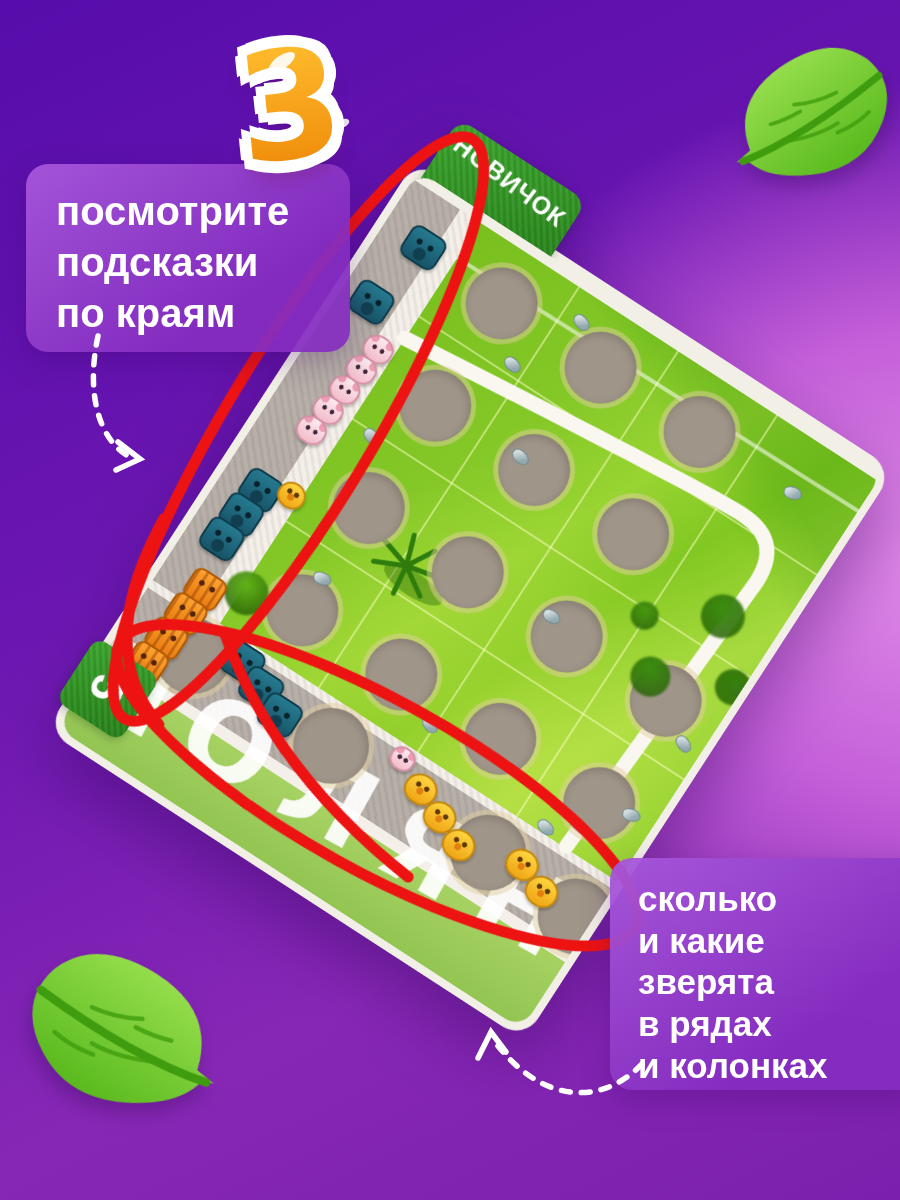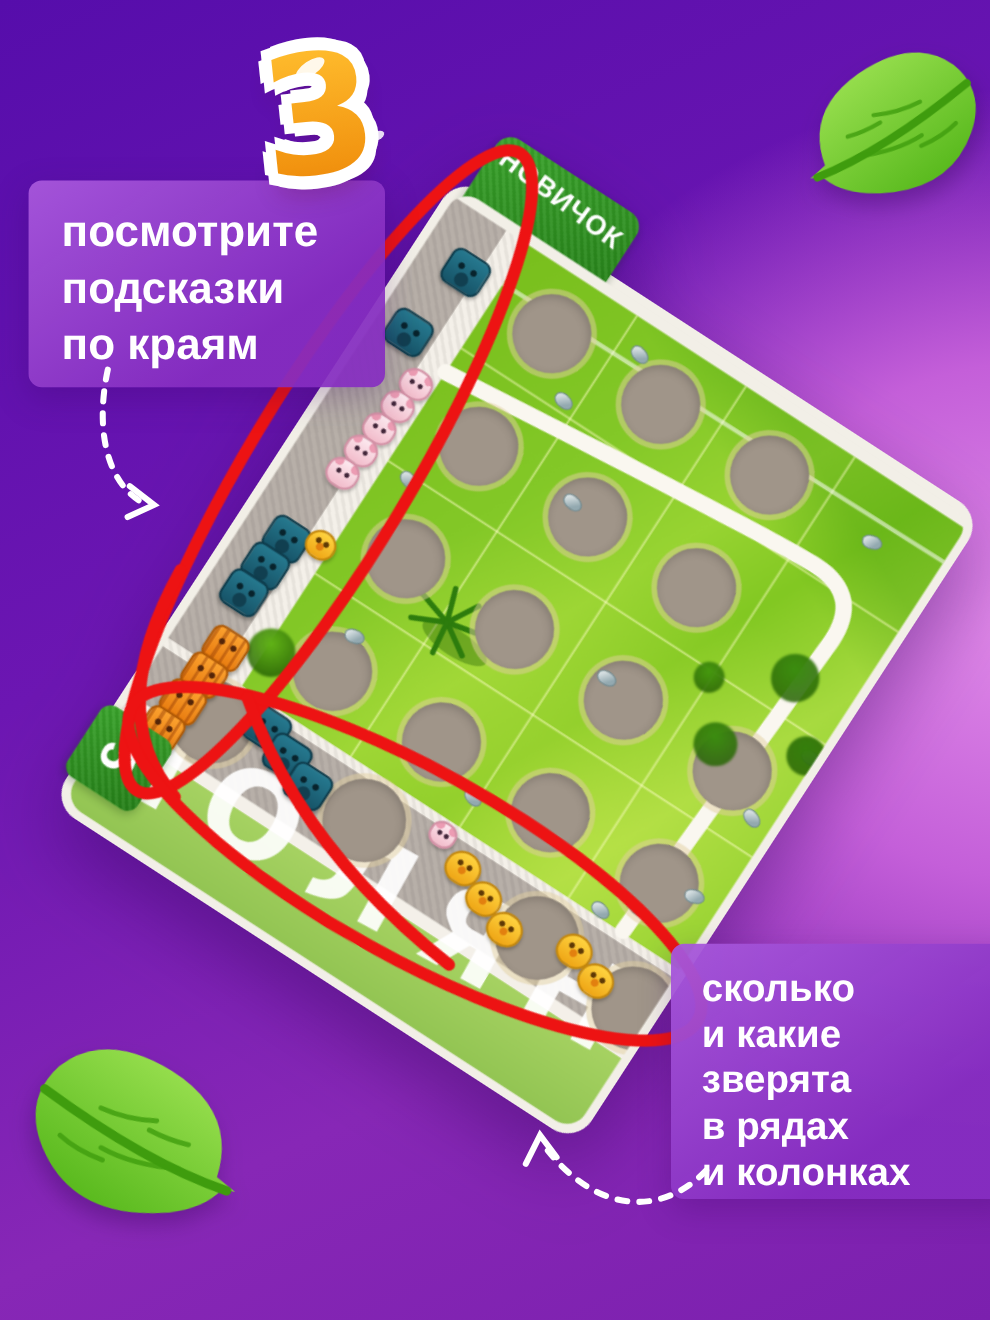--- a/index.html
+++ b/index.html
@@ -11,21 +11,21 @@
       linear-gradient(155deg,#560dab 0%,#6c16b2 40%,#8727b6 72%,#7b20ae 100%);
   }
   
   .bignum{position:absolute;left:238px;top:18px;width:160px;height:180px;z-index:8;transform:rotate(-6deg);}
   .bignum span{position:absolute;left:0;top:0;font-weight:900;font-size:150px;line-height:170px;font-family:"DejaVu Sans",sans-serif;}
   .bignum .stroke{color:#fff;text-shadow:12px 0 0 #fff,-12px 0 0 #fff,0 12px 0 #fff,0 -12px 0 #fff,9px 9px 0 #fff,-9px 9px 0 #fff,9px -9px 0 #fff,-9px -9px 0 #fff,0 16px 22px rgba(90,10,40,.28);}
   .bignum .fill{background:linear-gradient(180deg,#ffbd2e 10%,#f29410 75%,#e87f06);-webkit-background-clip:text;background-clip:text;color:transparent;}
   .bignum .gloss1{position:absolute;left:34px;top:34px;width:30px;height:13px;background:#fff;border-radius:50%;transform:rotate(-28deg);opacity:.9;z-index:3;}
   .bignum .gloss2{position:absolute;left:96px;top:104px;width:14px;height:8px;background:#fff;border-radius:50%;transform:rotate(-20deg);opacity:.85;z-index:3;}
   
-  .bubble{position:absolute;border-radius:12px;color:#fff;font-weight:bold;white-space:pre-line;z-index:7;
+  .bubble{position:absolute;border-radius:22px;color:#fff;font-weight:bold;white-space:pre-line;z-index:7;
     background:linear-gradient(145deg,rgba(167,88,219,.95) 0%,rgba(133,45,192,.93) 70%);
     box-shadow:0 10px 30px rgba(50,0,90,.25);}
   .bubble.left{left:26px;top:164px;width:294px;height:166px;font-size:40px;line-height:1.28;padding:22px 0 0 30px;box-sizing:content-box;}
   .bubble.right{left:610px;top:858px;width:284px;height:212px;font-size:35px;line-height:1.19;padding:20px 0 0 28px;box-sizing:content-box;}
   
   .leaf{position:absolute;z-index:4;filter:drop-shadow(4px 10px 10px rgba(40,0,70,.3));}
   .leaf.tr{left:733px;top:38px;width:160px;height:145px;transform:rotate(3deg);}
   .leaf.bl{left:18px;top:942px;width:205px;height:170px;transform:scaleX(-1) rotate(6deg);}
   
   .board{position:absolute;left:185px;top:260px;width:570px;height:680px;transform:rotate(33deg);transform-origin:285px 340px;z-index:2;

